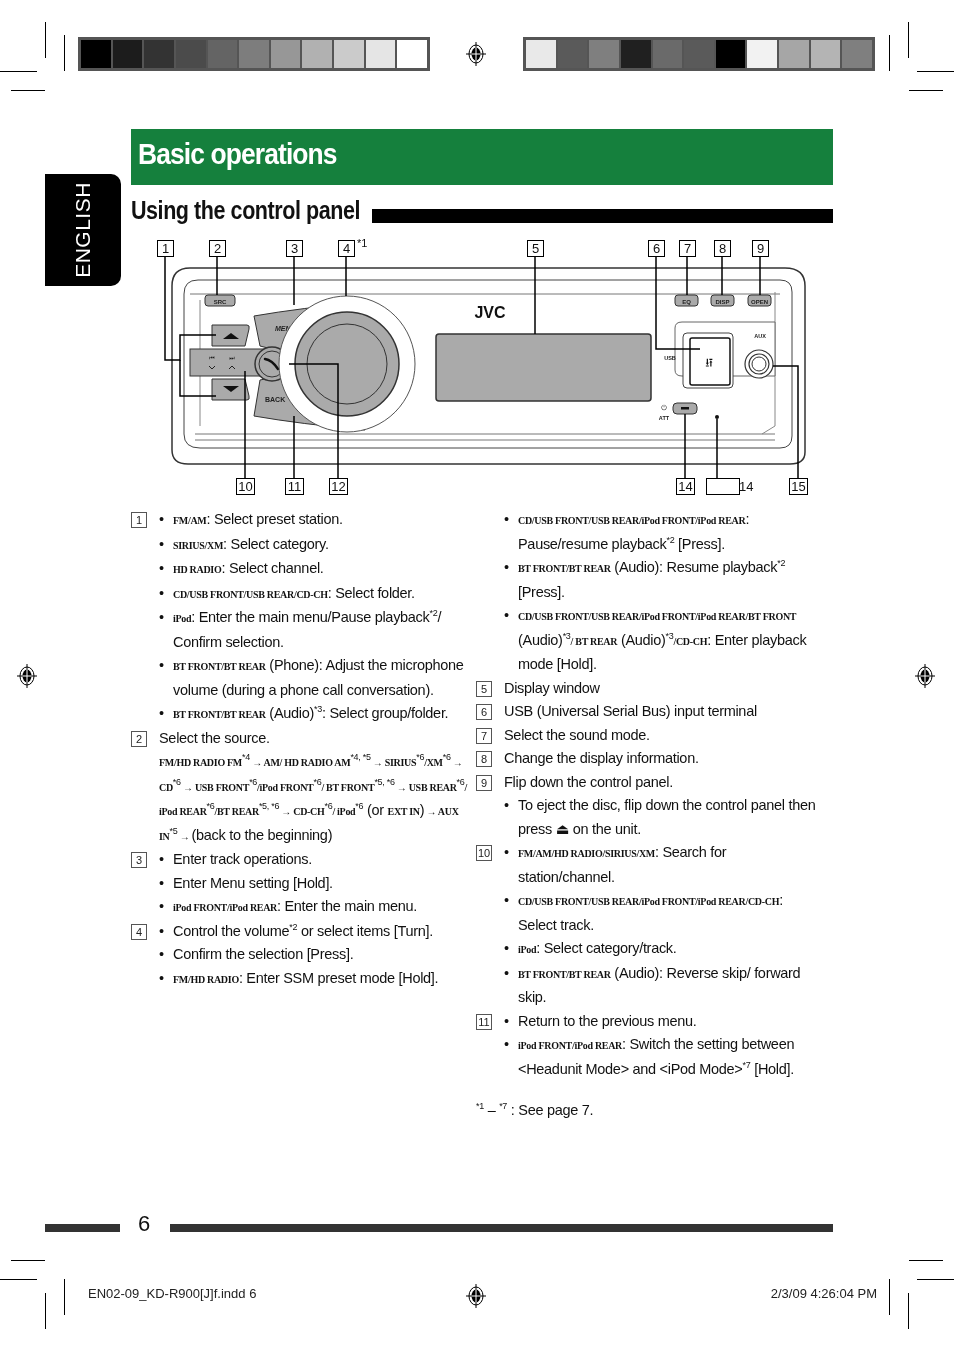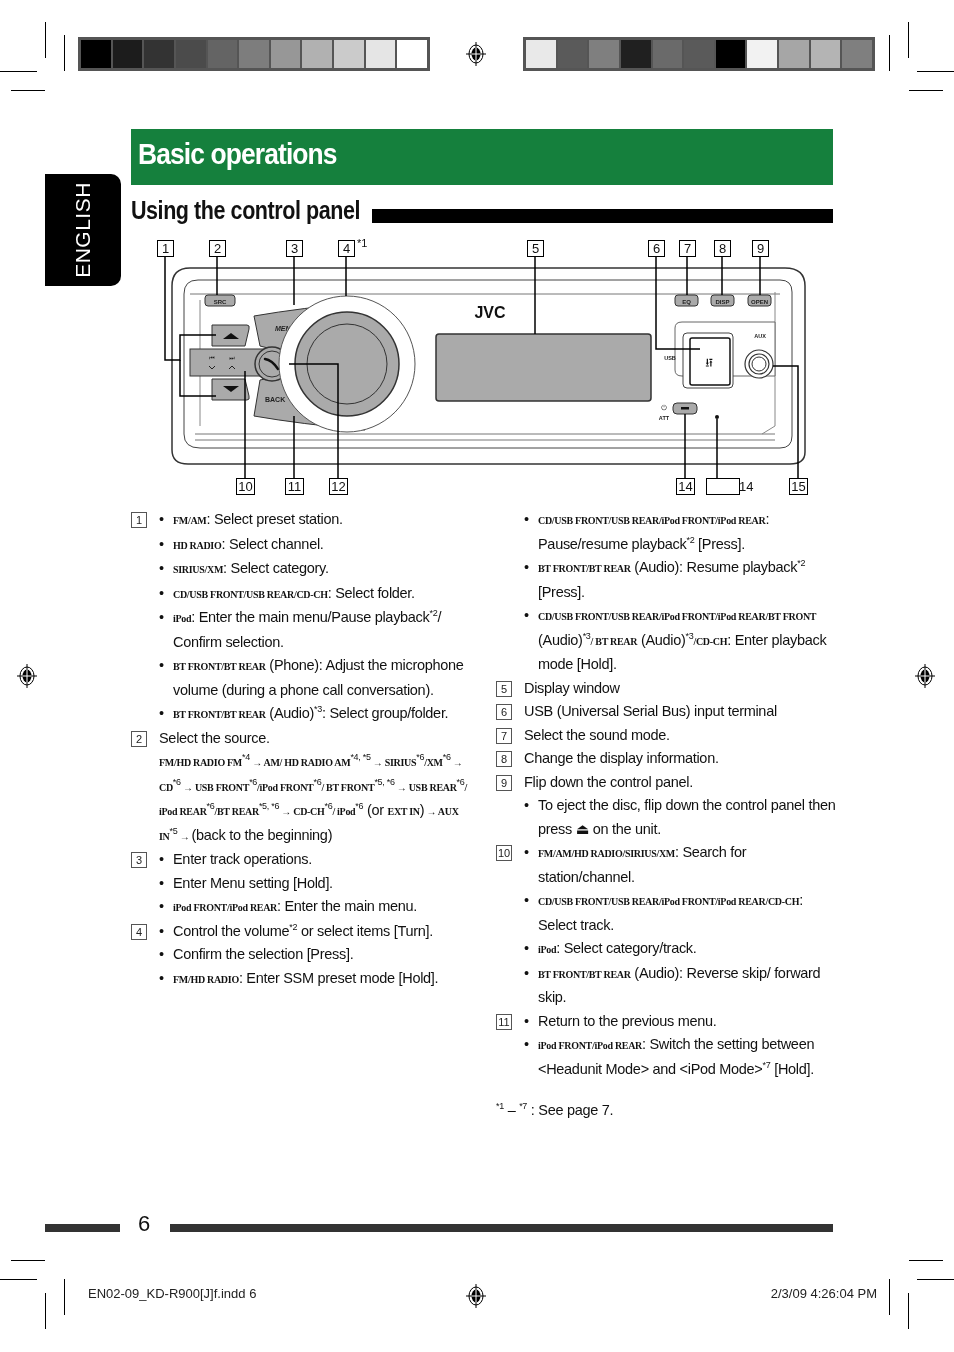--- a/index.html
+++ b/index.html
@@ -26,21 +26,21 @@
   .section-rule { position: absolute; left: 372px; top: 209px; width: 461px; height: 14px; background: #000; }
 
   
   .diagram { position: absolute; left: 150px; top: 236px; width: 670px; height: 262px; }
   .callout { position: absolute; width: 17px; height: 17px; border: 1px solid #000; font-size: 13px; line-height: 15px; text-align: center; background: #fff; font-family: "Liberation Sans Narrow", "Liberation Sans", sans-serif; }
   .callout-sup { position: absolute; font-size: 11px; }
 
   
   .col { position: absolute; font-family: "Liberation Sans", sans-serif; font-size: 14.5px; line-height: 23.5px; color: #111; }
   .col-left { left: 131px; top: 508px; width: 340px; }
-  .col-right { left: 496px; top: 508px; width: 340px; }
+  .col-right { left: 476px; top: 508px; width: 340px; }
   .item { position: relative; padding-left: 28px; }
   .num { position: absolute; left: 0; top: 4px; width: 16px; height: 16px; border: 1px solid #555; font-size: 11px; line-height: 14px; text-align: center; color: #222; }
   .bul { position: relative; padding-left: 14px; }
   .bul::before { content: "•"; position: absolute; left: 0; top: 0; }
   .b { font-family: "Liberation Serif", serif; font-weight: bold; font-size: 10px; }
   .hb { font-weight: normal; }
   sup { font-size: 9px; line-height: 0; vertical-align: 6px; }
   .footnote { margin-top: 18px; }
   .txt { letter-spacing: -0.3px; }
 
@@ -238,22 +238,22 @@
   <div class="callout" style="left:179px;top:242px;width:19px;">12</div>
   <div class="callout" style="left:526px;top:242px;width:19px;">14</div>
   <div class="callout" style="left:556px;top:242px;width:19px;padding-left:32px;">14</div>
   <div class="callout" style="left:639px;top:242px;width:19px;">15</div>
 </div>
 
 <div class="col col-left">
   <div class="item">
     <span class="num">1</span>
     <div class="bul txt"><span class="b">FM/AM</span><span>: Select preset station.</span></div>
+    <div class="bul txt"><span class="b">SIRIUS/XM</span><span>: Select category.</span></div>
     <div class="bul txt"><span class="b">HD RADIO</span><span>: Select channel.</span></div>
-    <div class="bul txt"><span class="b">SIRIUS/XM</span><span>: Select category.</span></div>
     <div class="bul txt"><span class="b">CD/USB FRONT/USB REAR/CD-CH</span><span>: Select folder.</span></div>
     <div class="bul txt"><span class="b">iPod</span><span>: Enter the main menu/Pause playback</span><sup>*2</sup><span>/ Confirm selection.</span></div>
     <div class="bul txt"><span class="b">BT FRONT/BT REAR</span><span> (Phone): Adjust the microphone volume (during a phone call conversation).</span></div>
     <div class="bul txt"><span class="b">BT FRONT/BT REAR</span><span> (Audio)</span><sup>*3</sup><span>: Select group/folder.</span></div>
   </div>
   <div class="item">
     <span class="num">2</span>
     <div class="txt">Select the source.</div>
     <div class="txt" id="source-sequence"><span class="b">FM/HD RADIO FM</span><sup>*4</sup><span class="b"> → </span><span class="b">AM/ HD RADIO AM</span><sup>*4, *5</sup><span class="b"> → </span><span class="b">SIRIUS</span><sup>*6</sup><span class="b">/XM</span><sup>*6</sup><span class="b"> → </span><span class="b">CD</span><sup>*6</sup><span class="b"> → </span><span class="b">USB FRONT</span><sup>*6</sup><span class="b">/iPod FRONT</span><sup>*6</sup><span class="b">/ BT FRONT</span><sup>*5, *6</sup><span class="b"> → </span><span class="b">USB REAR</span><sup>*6</sup><span class="b">/ iPod REAR</span><sup>*6</sup><span class="b">/BT REAR</span><sup>*5, *6</sup><span class="b"> → </span><span class="b">CD-CH</span><sup>*6</sup><span class="b">/ iPod</span><sup>*6</sup><span> (or </span><span class="b">EXT IN</span><span>)</span><span class="b"> → </span><span class="b">AUX IN</span><sup>*5</sup><span class="b"> → </span><span> (back to the beginning)</span></div>
   </div>

